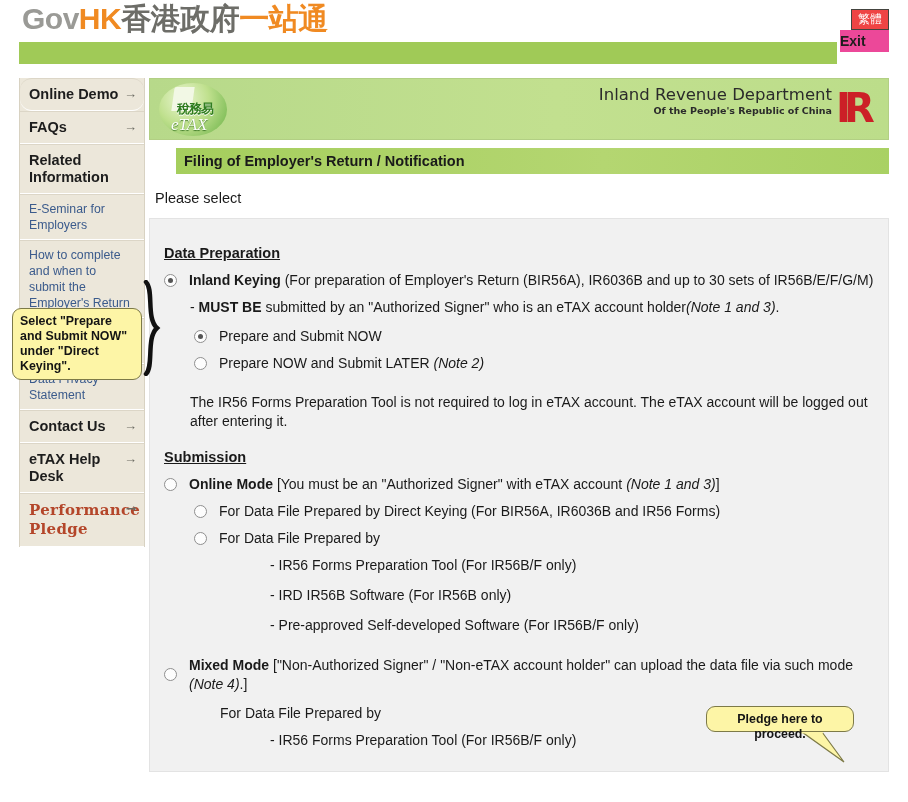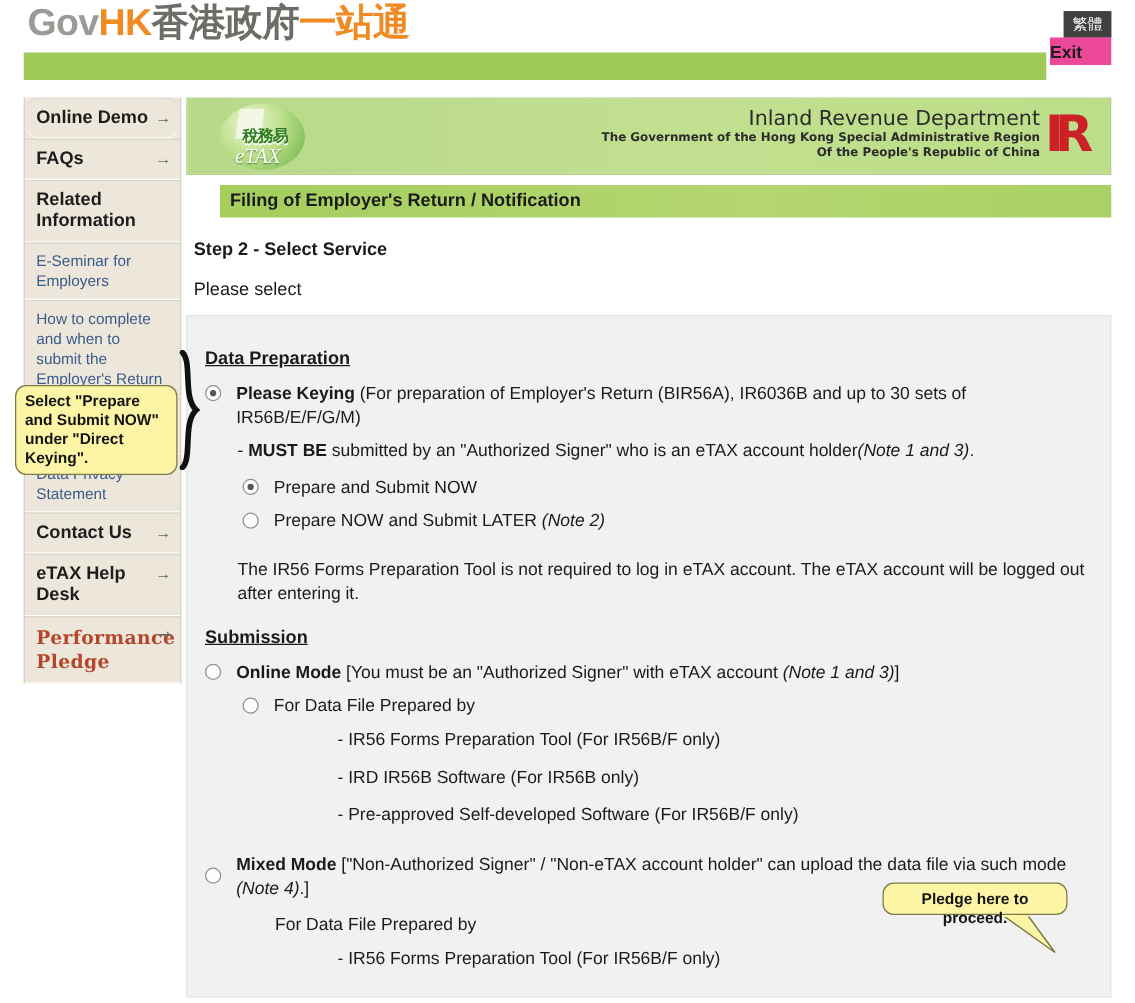--- a/index.html
+++ b/index.html
@@ -33,21 +33,21 @@
     line-height: 34px;
   }
   .gov-gray { color: #9a9a96; }
   .gov-orange { color: #f08a22; }
   .gov-cn-dark { color: #6d6d68; }
   .gov-cn-orange { color: #f08a22; }
 
   #lang-btn {
     position: absolute;
     right: 19px; top: 9px;
-    background: #404040;
+    background: #ef4444;
     color: #ffffff;
     font-size: 12px;
     line-height: 16px;
     padding: 1px 6px 2px 6px;
     border: 1px solid #44443f;
     cursor: pointer;
     font-family: "DejaVu Sans", sans-serif;
   }
 
   
@@ -124,21 +124,21 @@
   }
   #ird-banner {
     position: relative;
     height: 62px;
     background: linear-gradient(to right, #b7d98a 0%, #c2e08f 55%, #bcdd8a 100%);
     border: 1px solid #b2cf84;
     box-sizing: border-box;
   }
   #etax-logo {
     position: absolute;
-    left: 26px; top: 4px;
+    left: 9px; top: 4px;
     width: 68px; height: 53px;
     border-radius: 50%;
     background: radial-gradient(circle at 35% 30%, #eaf5d2 0%, #bfe08d 45%, #67b044 100%);
     overflow: hidden;
   }
   #etax-logo .wedge {
     position: absolute;
     left: 14px; top: 4px;
     width: 20px; height: 24px;
     background: #f2f8e5;
@@ -388,39 +388,37 @@
 <div id="main">
 
   <div id="ird-banner">
     <div id="etax-logo">
       <div class="wedge"></div>
       <div class="cn">稅務易</div>
       <div class="et">eTAX</div>
     </div>
     <div id="ird-text">
       <div class="l1">Inland Revenue Department</div>
-      <div class="l2">The Government of the Hong Kong Special Administrative Region</div>
       <div class="l3">Of the People's Republic of China</div>
     </div>
     <div id="ird-mark">IR</div>
   </div>
 
   <div id="page-title-bar">Filing of Employer's Return / Notification</div>
 
-  <div id="step-title">Step 2 - Select Service</div>
   <div id="please-select">Please select</div>
 
   <div id="form-box">
 
     <div class="sect-head">Data Preparation</div>
 
     <div class="optrow">
       <span class="radio checked"></span>
       <span class="optlabel">
-        <b>Please Keying</b><span> (For preparation of Employer's Return (BIR56A), IR6036B and up to 30 sets of IR56B/E/F/G/M)</span>
+        <b>Inland Keying</b><span> (For preparation of Employer's Return (BIR56A), IR6036B and up to 30 sets of IR56B/E/F/G/M)</span>
       </span>
     </div>
 
     <div class="note-line">
       <span>- </span><b>MUST BE</b><span> submitted by an "Authorized Signer" who is an eTAX account holder</span><i>(Note 1 and 3)</i><span>.</span>
     </div>
 
     <div class="optrow indent1">
       <span class="radio checked"></span>
       <span class="optlabel">Prepare and Submit NOW</span>
@@ -440,20 +438,24 @@
 
     <div class="sect-head second">Submission</div>
 
     <div class="optrow">
       <span class="radio"></span>
       <span class="optlabel">
         <b>Online Mode</b><span> [You must be an "Authorized Signer" with eTAX account </span><i>(Note 1 and 3)</i><span>]</span>
       </span>
     </div>
 
+    <div class="optrow indent1">
+      <span class="radio"></span>
+      <span class="optlabel">For Data File Prepared by Direct Keying (For BIR56A, IR6036B and IR56 Forms)</span>
+    </div>
 
     <div class="optrow indent1">
       <span class="radio"></span>
       <span class="optlabel">For Data File Prepared by</span>
     </div>
 
     <div class="dash-line">- IR56 Forms Preparation Tool (For IR56B/F only)</div>
     <div class="dash-line">- IRD IR56B Software (For IR56B only)</div>
     <div class="dash-line">- Pre-approved Self-developed Software (For IR56B/F only)</div>
 

